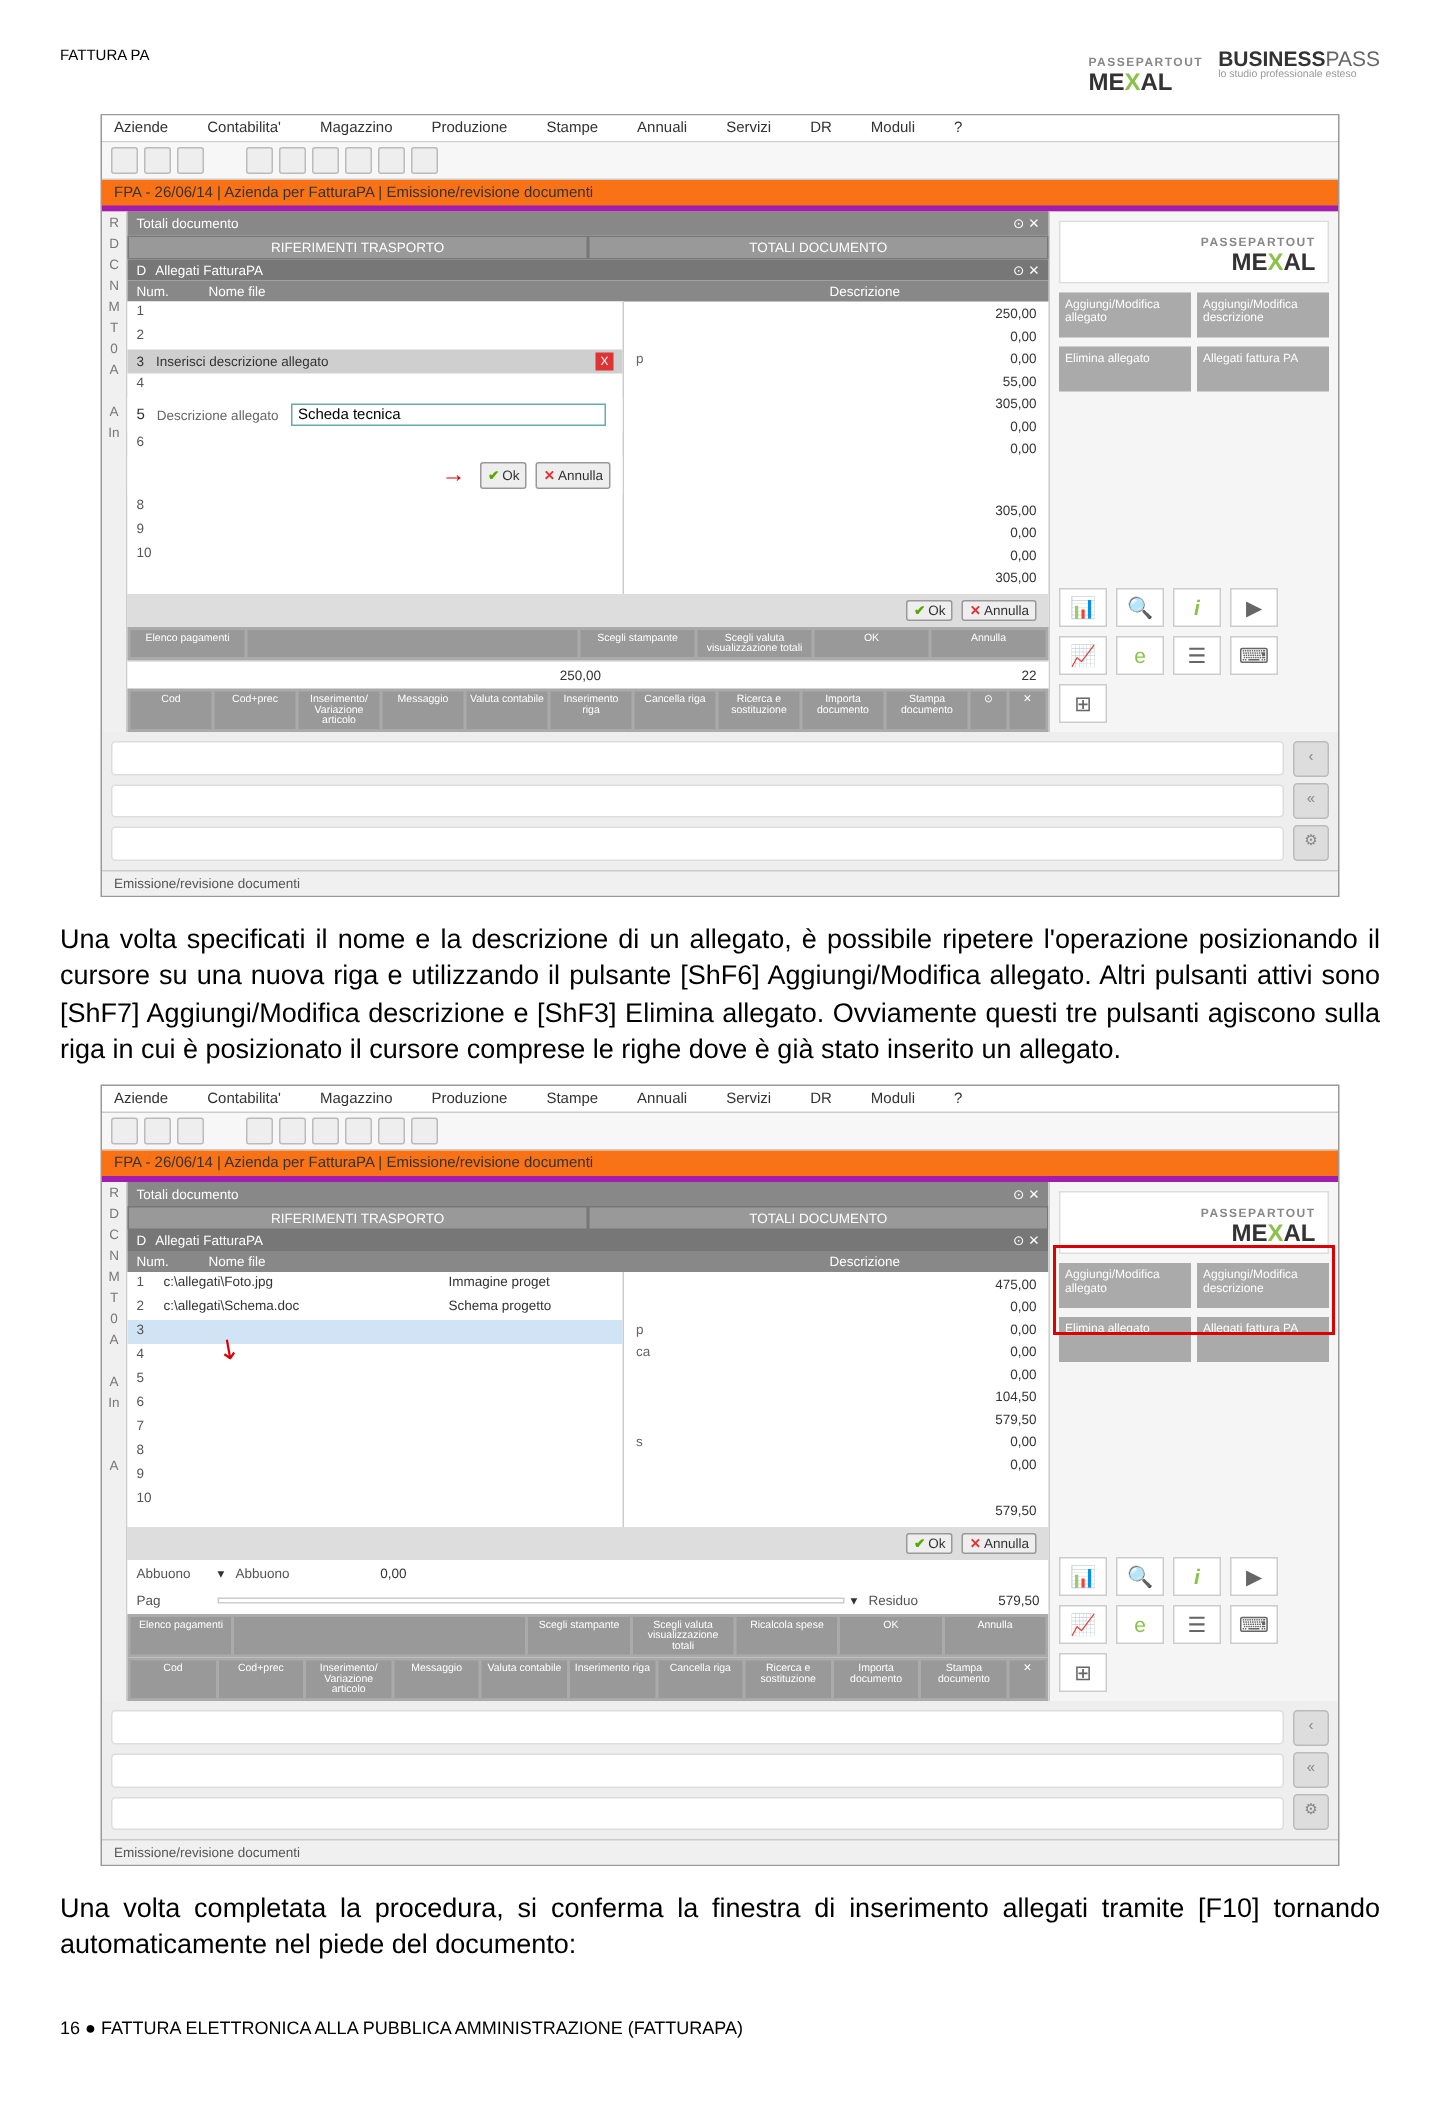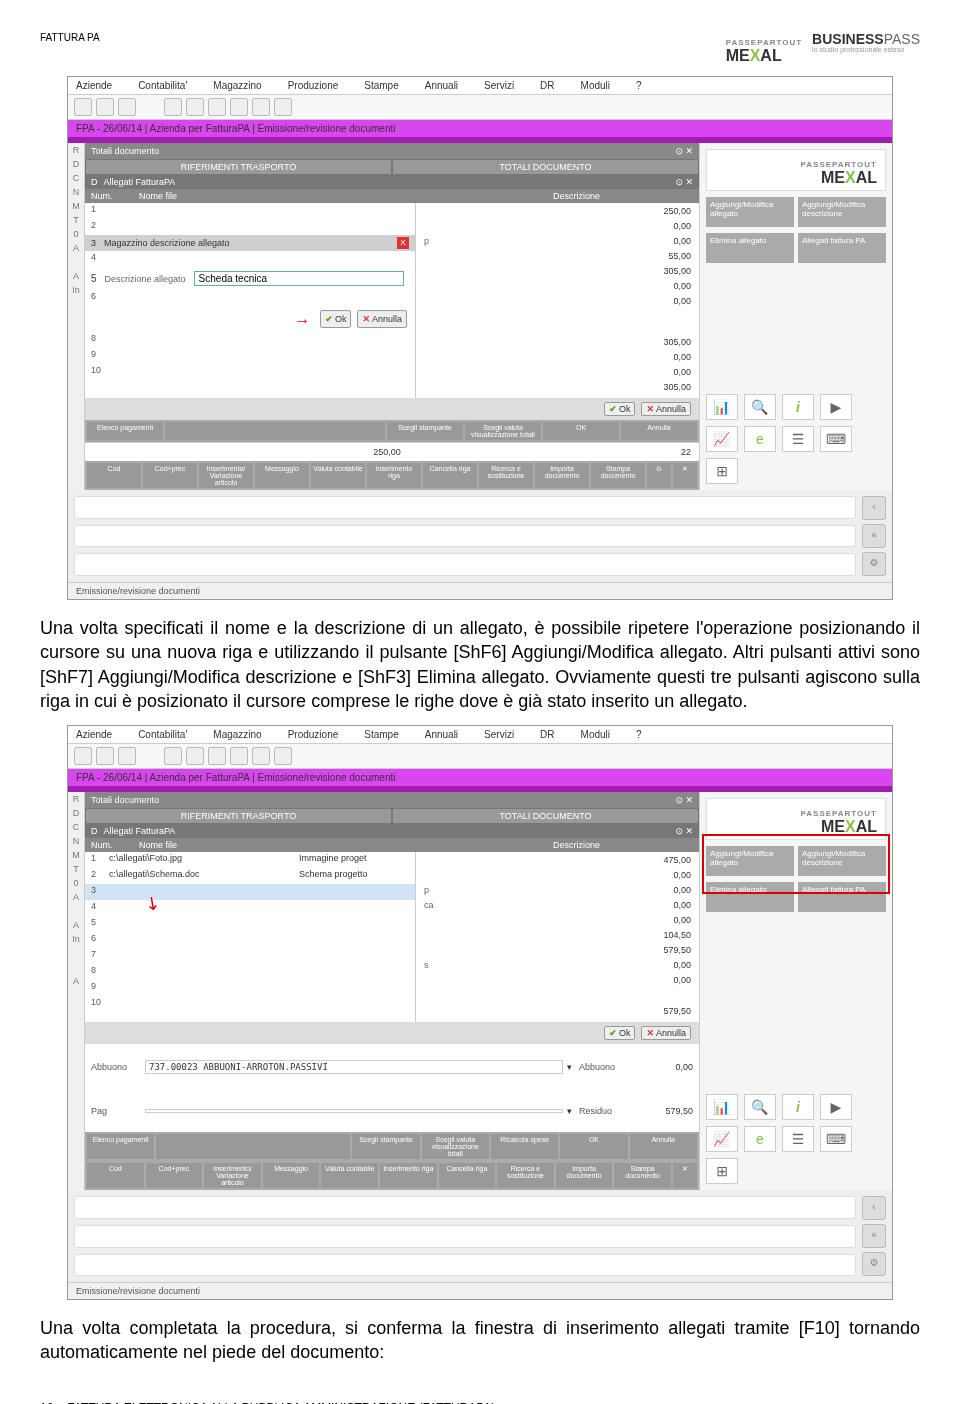--- a/index.html
+++ b/index.html
@@ -11,21 +11,21 @@
 .logo-mexal .pass{font-size:8px;letter-spacing:1px;color:#888}
 .logo-mexal .x{color:#8BC34A}
 .logo-bp{font-family:Arial;font-size:14px;color:#666;line-height:1}
 .logo-bp .b{font-weight:bold;color:#333}
 .logo-bp .sub{font-size:7px;color:#999;display:block}
 .screenshot{border:1px solid #999;margin:0 auto 16px auto;width:824px;background:#fff;font-size:10px;color:#333}
 .menubar{display:flex;gap:26px;padding:3px 8px;background:#fff;border-bottom:1px solid #ccc}
 .menubar span{cursor:default}
 .toolbar{display:flex;gap:4px;padding:3px 6px;background:#f7f7f7;border-bottom:1px solid #ccc;align-items:center}
 .tb-ico{width:16px;height:16px;display:inline-block;border:1px solid #bbb;background:#eee;border-radius:2px}
-.breadcrumb{padding:3px 8px;background:#d946ef;border-bottom:6px solid #a21caf;font-size:10px}
+.breadcrumb{padding:3px 8px;background:#f97316;border-bottom:4px solid #a21caf;font-size:10px}
 .app-body{display:flex;min-height:280px}
 .leftcol{width:16px;background:#f0f0f0;border-right:1px solid #ccc;display:flex;flex-direction:column;font-size:9px;color:#777;padding-top:2px}
 .leftcol span{height:14px;text-align:center}
 .main{flex:1;position:relative}
 .rightcol{width:180px;background:#f5f5f5;border-left:1px solid #ccc;padding:6px;display:flex;flex-direction:column;gap:6px}
 .mexal-badge{background:#fff;padding:4px 8px;text-align:right;border:1px solid #ddd}
 .side-btn-row{display:flex;gap:4px}
 .side-btn{flex:1;background:#aaa;color:#fff;font-size:8px;padding:4px;line-height:1.1;min-height:22px}
 .side-icons{display:flex;flex-wrap:wrap;gap:6px;margin-top:auto}
 .sq-ico{width:30px;height:24px;background:#fff;border:1px solid #ccc;display:flex;align-items:center;justify-content:center;font-size:14px;color:#666}
@@ -60,21 +60,21 @@
 .totals-footer{display:flex;padding:4px 8px;background:#fff;border-top:1px solid #ccc;font-size:9px;justify-content:space-between}
 .btm-btns{background:#aaa;display:flex;gap:2px;padding:2px}
 .btm-btns .b{flex:1;background:#999;color:#fff;font-size:7px;padding:2px;text-align:center;line-height:1}
 .btm-area{background:#eee;min-height:80px;padding:6px;display:flex;gap:6px}
 .btm-area .slot{flex:1;background:#fff;border:1px solid #ddd;height:22px;border-radius:3px}
 .btm-area .navcol{width:24px;display:flex;flex-direction:column;gap:4px}
 .btm-area .navbtn{width:22px;height:22px;background:#ddd;border:1px solid #bbb;border-radius:3px;text-align:center;line-height:20px;font-size:10px;color:#888}
 .status{padding:3px 8px;background:#f0f0f0;border-top:1px solid #ccc;font-size:9px;color:#555}
 .para{text-align:justify;margin:12px 0;font-size:18px;line-height:1.35}
 .footer{font-weight:normal;font-size:12px;margin-top:36px}
-.abb-row{display:flex;padding:16px 6px;font-size:9px;align-items:center;gap:4px;background:#fff}
+.abb-row{display:flex;padding:4px 6px;font-size:9px;align-items:center;gap:4px;background:#fff}
 .abb-row .lbl{width:50px;color:#555}
 .abb-row .val{flex:1;font-family:monospace;background:#fff;border:1px solid #ccc;padding:1px 3px}
 .abb-row .r{width:60px;text-align:right}
 .redbox{position:absolute;border:2px solid #d00;pointer-events:none}
 .redarrow{position:absolute;color:#d00;font-size:18px;transform:rotate(35deg)}
 </style>
 </head>
 <body>
 
 <div class="page">
@@ -148,21 +148,21 @@
    <div class="attach-body">
     <div class="attach-table">
      <div class="row">
                 <span class="n">1</span>
               </div>
      <div class="row">
                 <span class="n">2</span>
               </div>
      <div class="desc-bar">
                 <span class="n">3</span>
-                <span>Magazzino descrizione allegato</span>
+                <span>Inserisci descrizione allegato</span>
                 <span class="x-ico">X</span>
               </div>
      <div class="row">
                 <span class="n">4</span>
               </div>
      <div class="desc-input-row">
                 <span class="n">5</span>
                 <span class="lbl">Descrizione allegato</span>
                 <input value="Scheda tecnica" style="">
               </div>
@@ -467,21 +467,20 @@
               <span class="ok">✔</span>
               <span>Ok</span>
             </span>
             <span class="mini-btn">
               <span class="no">✕</span>
               <span>Annulla</span>
             </span>
           </div>
    <div class="abb-row">
             <span class="lbl">Abbuono</span>
-            <span class="val">737.00023 ABBUONI-ARROTON.PASSIVI</span>
             <span style="width:8px">▾</span>
             <span class="lbl">Abbuono</span>
             <span class="r">0,00</span>
           </div>
    <div class="abb-row">
             <span class="lbl">Pag</span>
             <span class="val" style="background:#fff"></span>
             <span style="width:8px">▾</span>
             <span class="lbl">Residuo</span>
             <span class="r">579,50</span>

